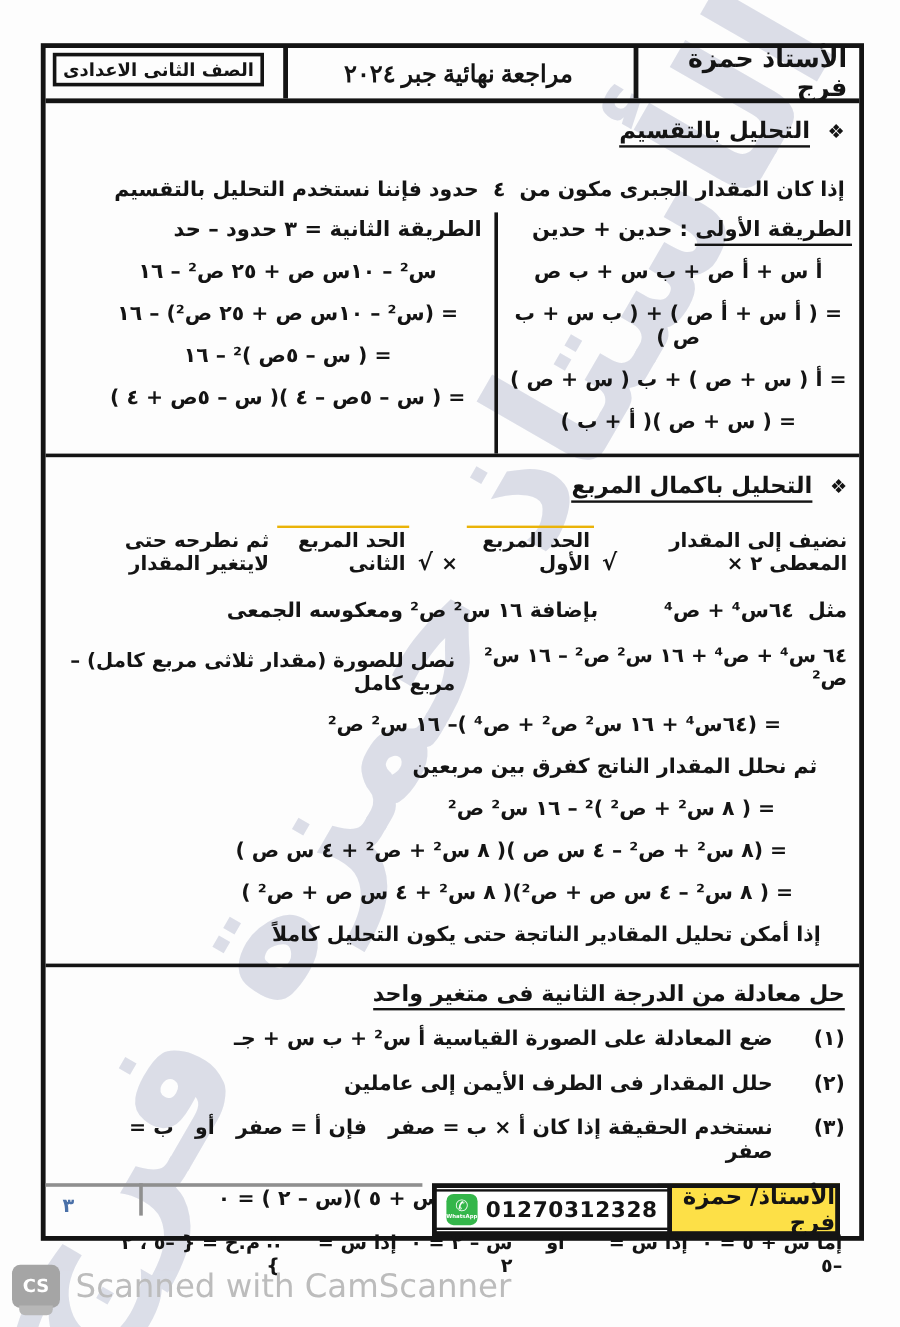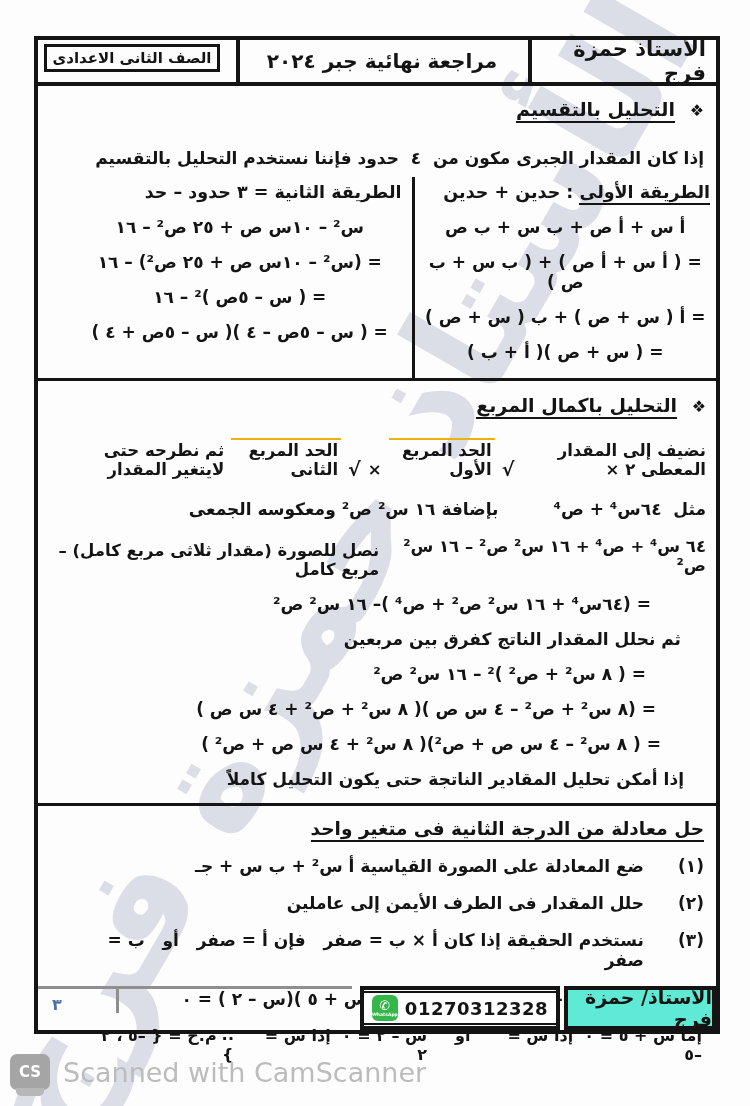--- a/index.html
+++ b/index.html
@@ -18,21 +18,21 @@
   
   .page{
     position:absolute;left:34px;top:36px;width:678px;height:990px;
     border:4px solid #141414;z-index:1;direction:rtl;background:transparent;
   }
   
   .header{position:relative;height:42px;border-bottom:4px solid #141414;}
   .h-teacher{position:absolute;right:0;top:0;height:100%;width:188px;border-left:4px solid #141414;
     display:flex;align-items:center;padding-right:10px;font-size:21px;box-sizing:border-box;}
   .h-title{position:absolute;right:192px;top:0;height:100%;width:288px;border-left:4px solid #141414;
-    display:flex;align-items:center;justify-content:center;font-size:20px;box-sizing:border-box;}
+    display:flex;align-items:center;justify-content:center;font-size:20px;box-sizing:border-box;font-family:Liberation Serif, serif;}
   .h-grade{position:absolute;left:6px;top:4px;height:28px;width:176px;border:3px solid #141414;
     display:flex;align-items:center;justify-content:center;font-size:15px;box-sizing:border-box;}
   
   .underline{border-bottom:2.5px solid #141414;padding-bottom:1px;}
   .bullet{margin-left:8px;font-size:16px;}
   .pre{white-space:pre-wrap;}
   
   .sec1-title{margin:12px 12px 0;font-size:19px;}
   .sec1-intro{margin:28px 12px 9px;font-size:17px;white-space:pre-wrap;}
   .columns{display:flex;border-bottom:3px solid #141414;height:204px;box-sizing:border-box;}
@@ -55,22 +55,22 @@
   .pr50{padding-right:50px}.pr45{padding-right:45px}.pr22{padding-right:22px}
   
   .sec3{padding:12px 12px 0;margin-left:44px;}
   .sec3-title{font-size:18.5px;}
   .step3{display:flex;gap:26px;margin-top:17px;font-size:17px;white-space:pre-wrap;}
   .step3 .num{min-width:34px;}
   .ex3{display:flex;gap:110px;margin-top:19px;font-size:17px;padding-right:6px;white-space:pre-wrap;}
   .final{display:flex;gap:28px;margin-top:17px;font-size:16px;padding-right:2px;white-space:pre-wrap;}
   
   .footer{position:absolute;bottom:0;left:0;right:0;height:44px;}
-  .f-teacher{position:absolute;right:0;top:0;bottom:0;width:152px;border:4px solid #141414;
-    display:flex;align-items:center;justify-content:center;font-size:19px;box-sizing:border-box;background:#5eead4;}
+  .f-teacher{position:absolute;right:16px;top:0;bottom:0;width:152px;border:4px solid #141414;
+    display:flex;align-items:center;justify-content:center;font-size:19px;box-sizing:border-box;background:#fde047;}
   .f-wa{position:absolute;right:156px;top:0;bottom:0;width:200px;border:4px solid #141414;
     display:flex;align-items:center;justify-content:center;box-sizing:border-box;background:#fff;}
   .f-wa-inner{display:flex;align-items:center;gap:7px;border:2px solid #141414;padding:2px 9px;direction:ltr;}
   .wa-icon{width:26px;height:26px;background:#34b64a;border-radius:6px;color:#fff;
     display:flex;flex-direction:column;align-items:center;justify-content:center;font-size:13px;line-height:1;}
   .wa-label{font-size:4.5px;line-height:1;margin-top:1px;}
   .wa-number{font-size:18px;letter-spacing:.5px;}
   .f-line{position:absolute;left:0;top:0;width:314px;border-top:3px solid #8f8f8f;}
   .f-tick{position:absolute;left:78px;top:0;width:3px;height:27px;background:#8f8f8f;}
   .f-page{position:absolute;left:14px;top:9px;color:#4a70a8;font-size:16px;}

